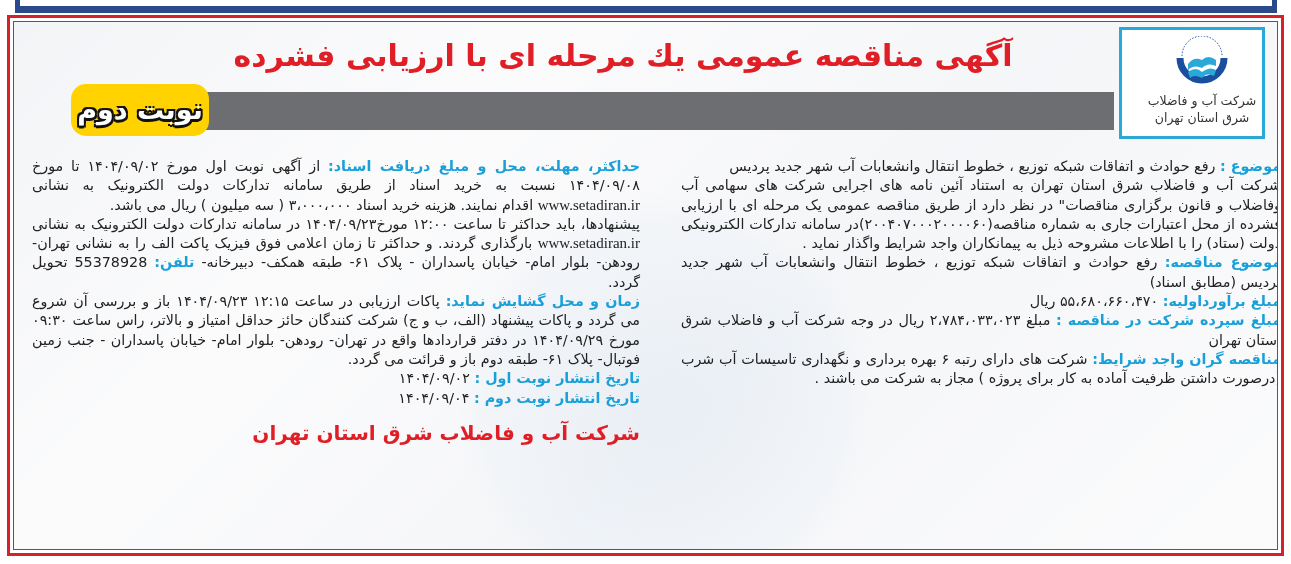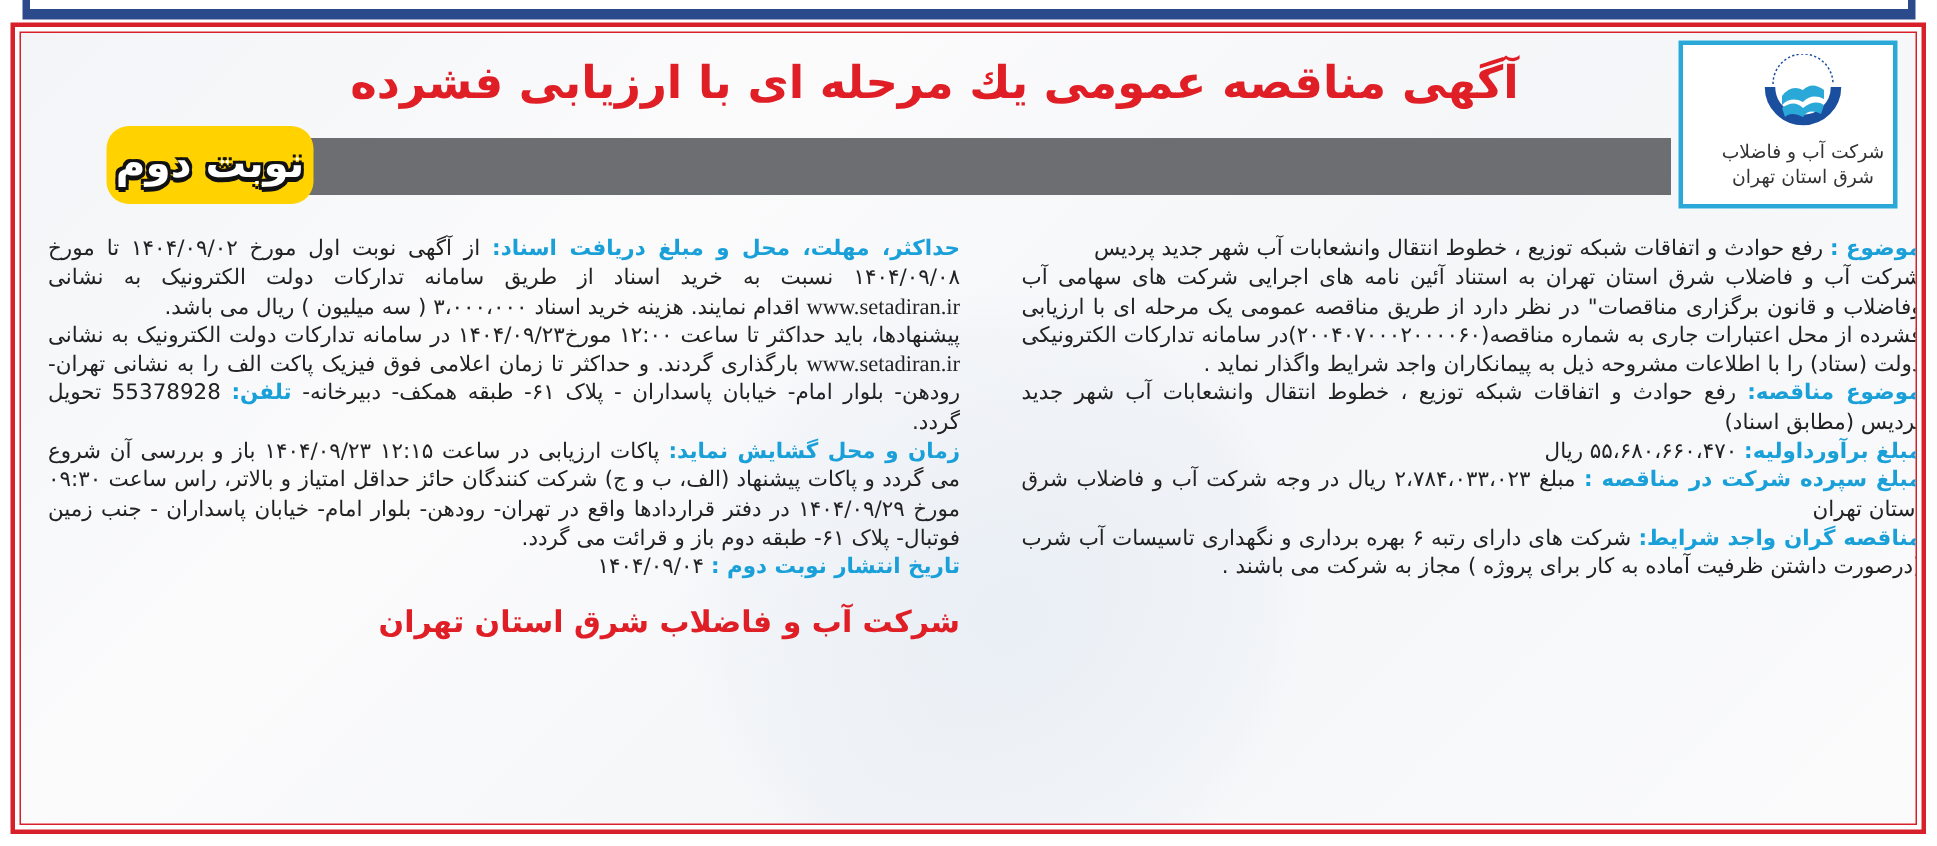--- a/index.html
+++ b/index.html
@@ -125,19 +125,22 @@
       <p class="p">
         <span class="lbl">حداکثر، مهلت، محل و مبلغ دریافت اسناد:</span><span> از آگهی نوبت اول مورخ ۱۴۰۴/۰۹/۰۲ تا مورخ ۱۴۰۴/۰۹/۰۸ نسبت به خرید اسناد از طریق سامانه تدارکات دولت الکترونیک به نشانی </span><span class="ltr">www.setadiran.ir</span><span> اقدام نمایند. هزینه خرید اسناد ۳،۰۰۰،۰۰۰ ( سه میلیون ) ریال می باشد.</span>
       </p>
       <p class="p">
         <span>پیشنهادها، باید حداکثر تا ساعت ۱۲:۰۰ مورخ۱۴۰۴/۰۹/۲۳ در سامانه تدارکات دولت الکترونیک به نشانی </span><span class="ltr">www.setadiran.ir</span><span> بارگذاری گردند. و حداکثر تا زمان اعلامی فوق فیزیک پاکت الف را به نشانی تهران- رودهن- بلوار امام- خیابان پاسداران - پلاک ۶۱- طبقه همکف- دبیرخانه- </span><span class="lbl">تلفن:</span><span> 55378928 تحویل گردد.</span>
       </p>
       <p class="p">
         <span class="lbl">زمان و محل گشایش نماید:</span><span> پاکات ارزیابی در ساعت ۱۲:۱۵ ۱۴۰۴/۰۹/۲۳ باز و بررسی آن شروع می گردد و پاکات پیشنهاد (الف، ب و ج) شرکت کنندگان حائز حداقل امتیاز و بالاتر، راس ساعت ۰۹:۳۰ مورخ ۱۴۰۴/۰۹/۲۹ در دفتر قراردادها واقع در تهران- رودهن- بلوار امام- خیابان پاسداران - جنب زمین فوتبال- پلاک ۶۱- طبقه دوم باز و قرائت می گردد.</span>
       </p>
       <p class="p">
+        <span class="lbl">تاریخ انتشار نوبت اول :</span><span> ۱۴۰۴/۰۹/۰۲</span>
+      </p>
+      <p class="p">
         <span class="lbl">تاریخ انتشار نوبت دوم :</span><span> ۱۴۰۴/۰۹/۰۴</span>
       </p>
       <p class="p signature">شرکت آب و فاضلاب شرق استان تهران</p>
     </div>
 
   </div>
 </div>
 
 </body></html>

